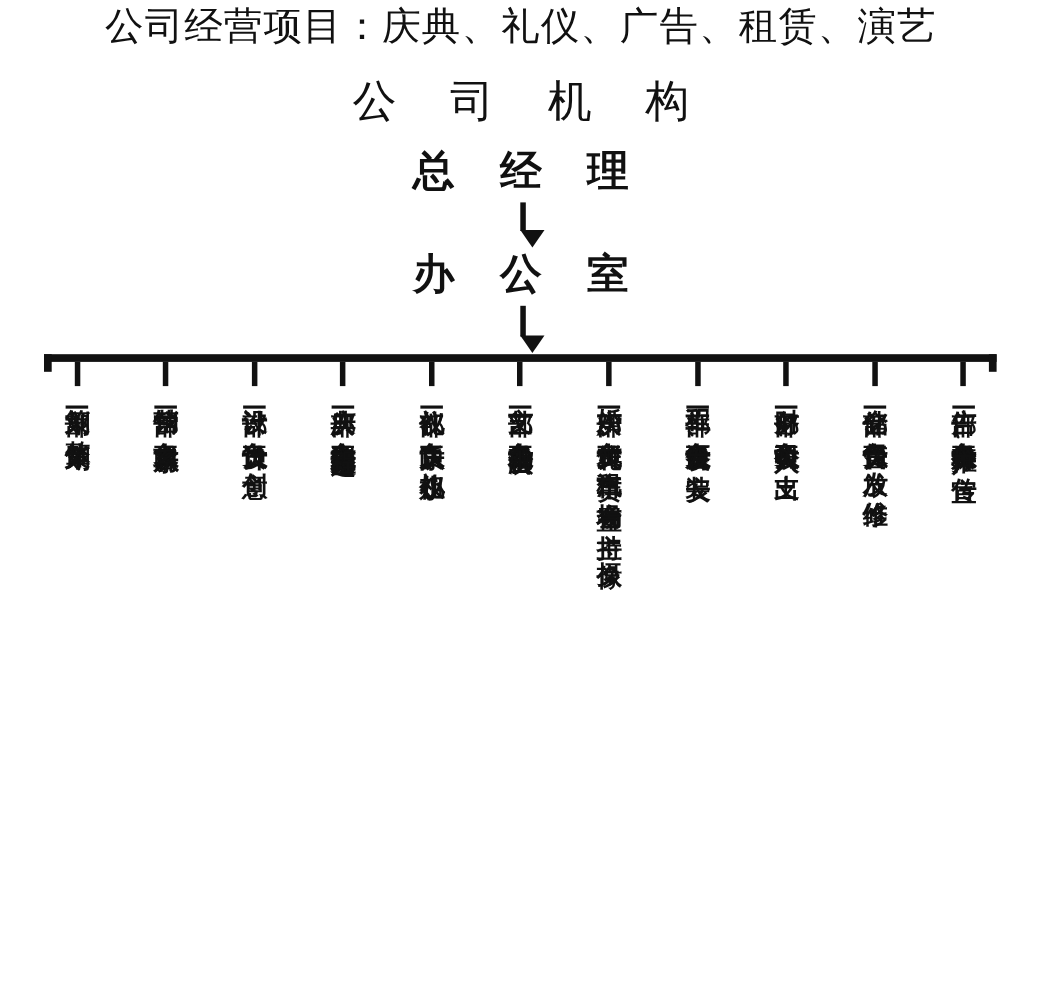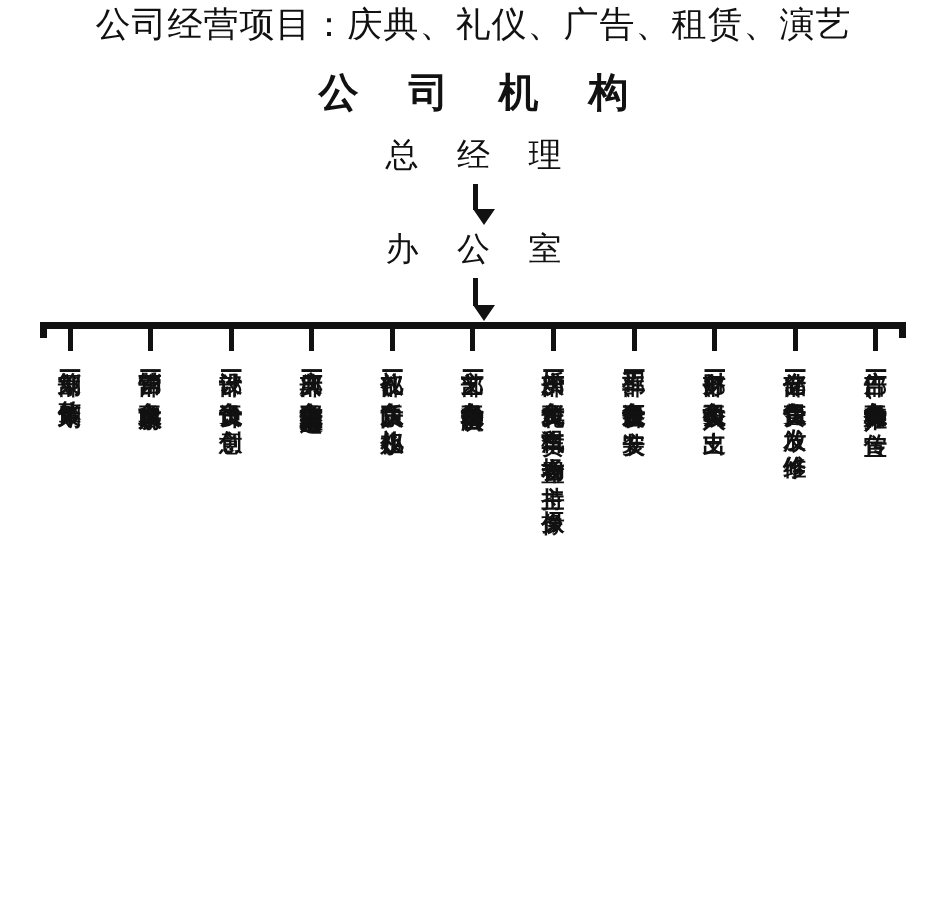--- a/index.html
+++ b/index.html
@@ -31,34 +31,34 @@
   }
 
   
   .org-title {
     position: absolute;
     top: 66px;
     left: 0;
     width: 947px;
     text-align: center;
     font-size: 40px;
-    font-weight: 700;
+    font-weight: 400;
     letter-spacing: 18px;
     text-indent: 18px;
     line-height: 52px;
   }
 
   
   .node-text {
     position: absolute;
     width: 947px;
     left: 0;
     text-align: center;
-    font-size: 33px;
-    font-weight: 400;
+    font-size: 38px;
+    font-weight: 700;
     letter-spacing: 14px;
     text-indent: 14px;
     line-height: 42px;
   }
   #gm { top: 134px; }
   #office { top: 228px; }
 
   
   .arrow {
     position: absolute;

